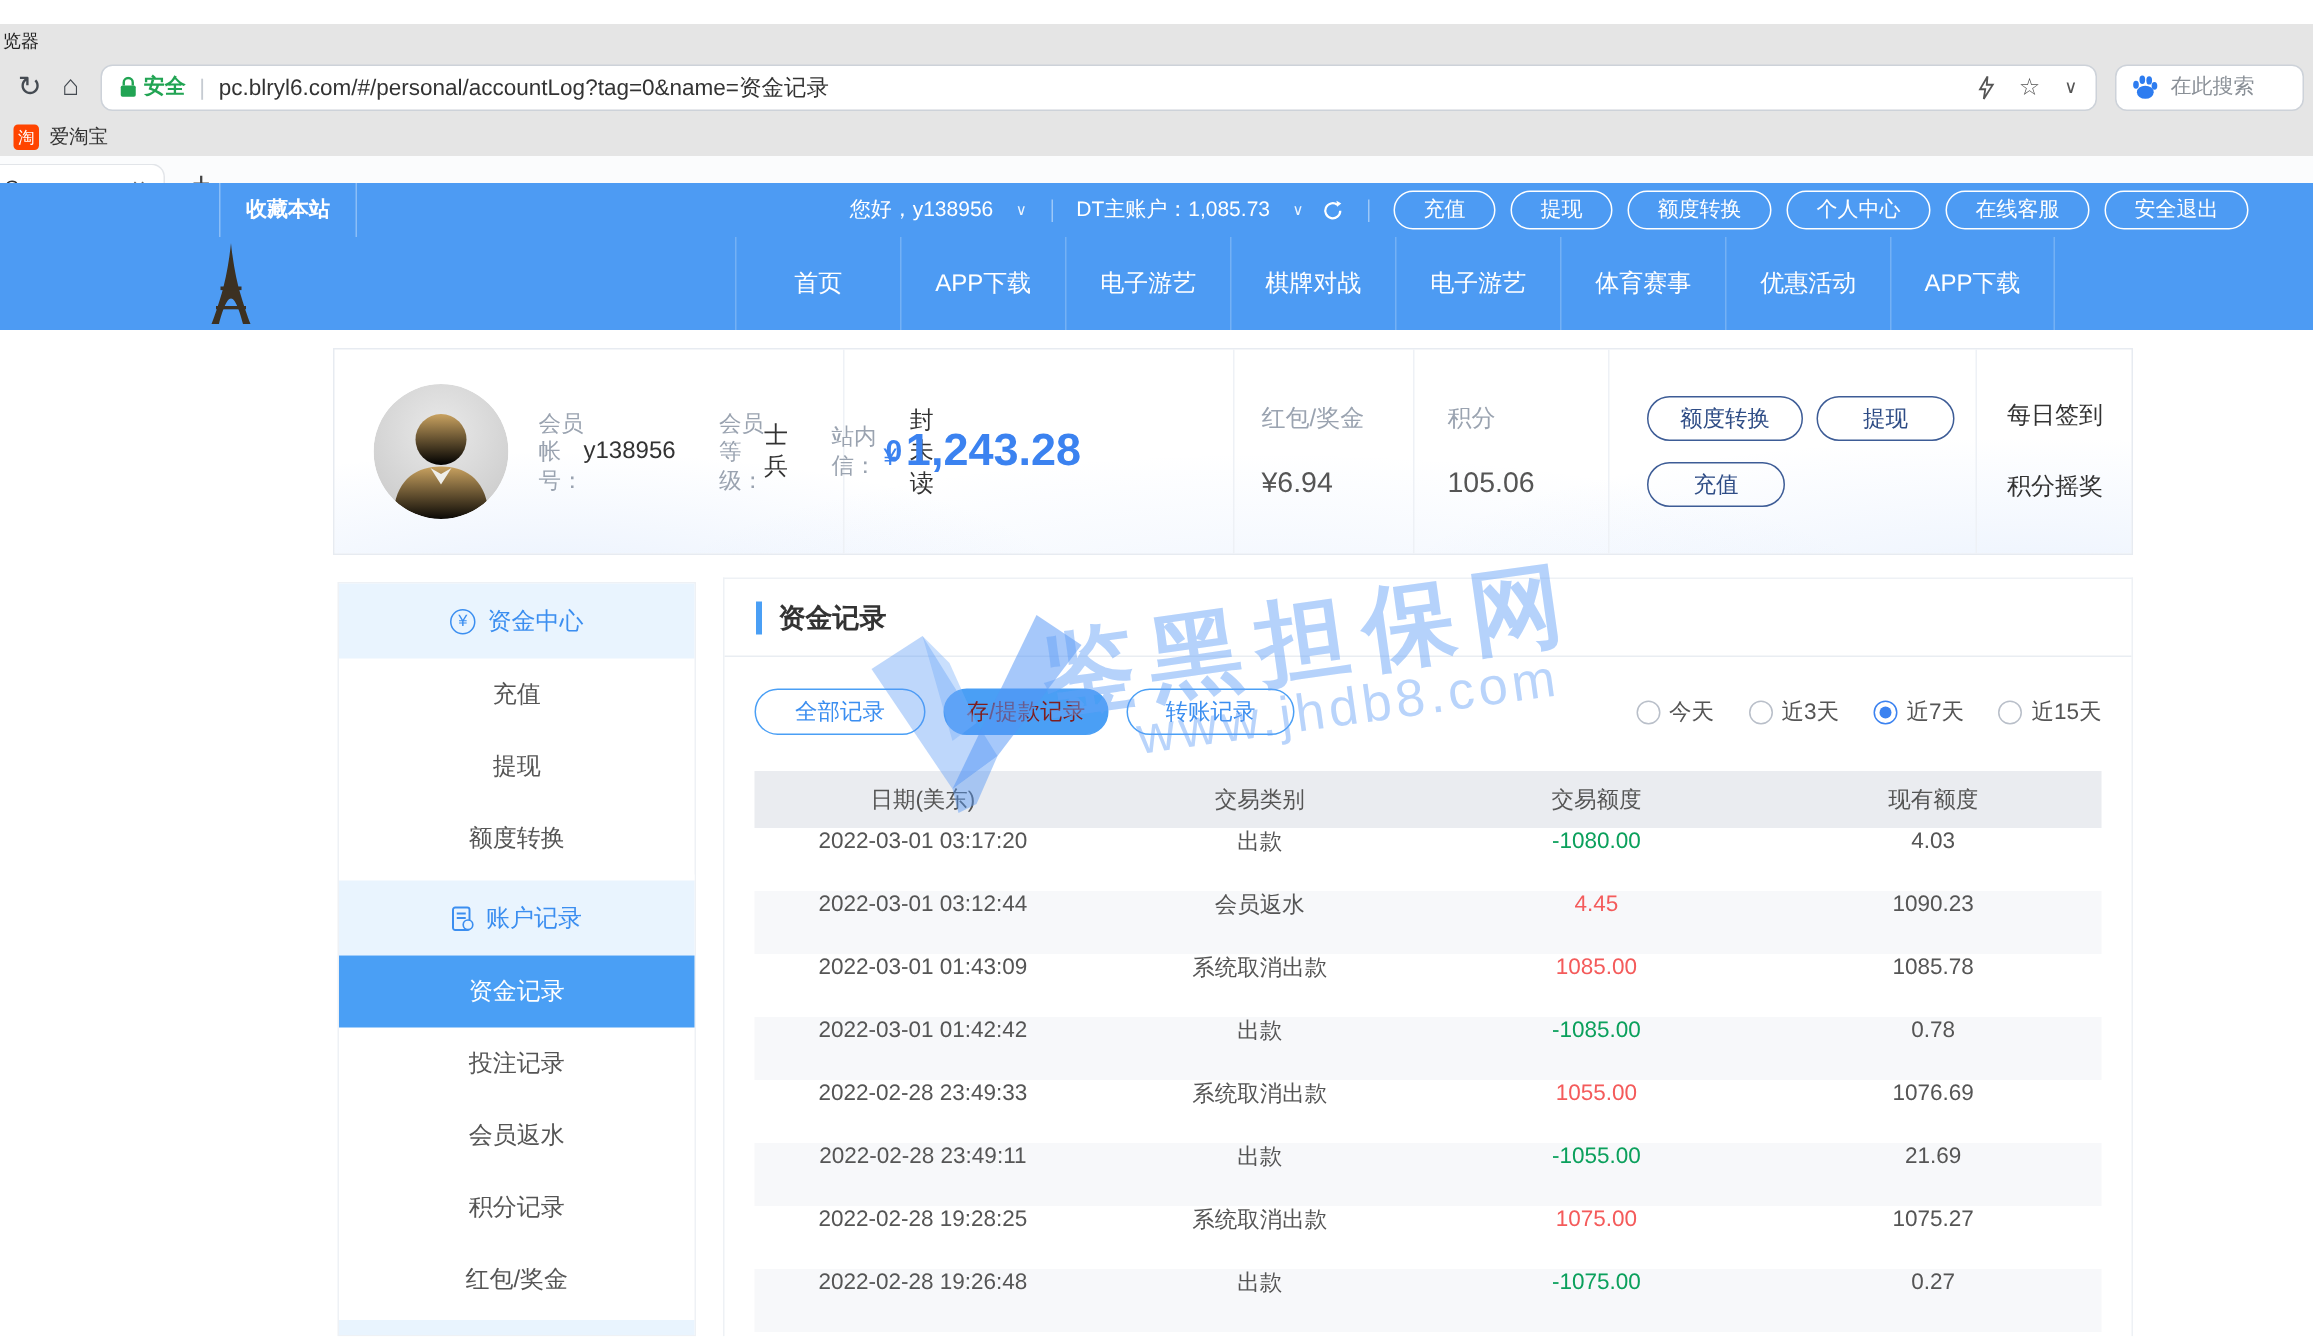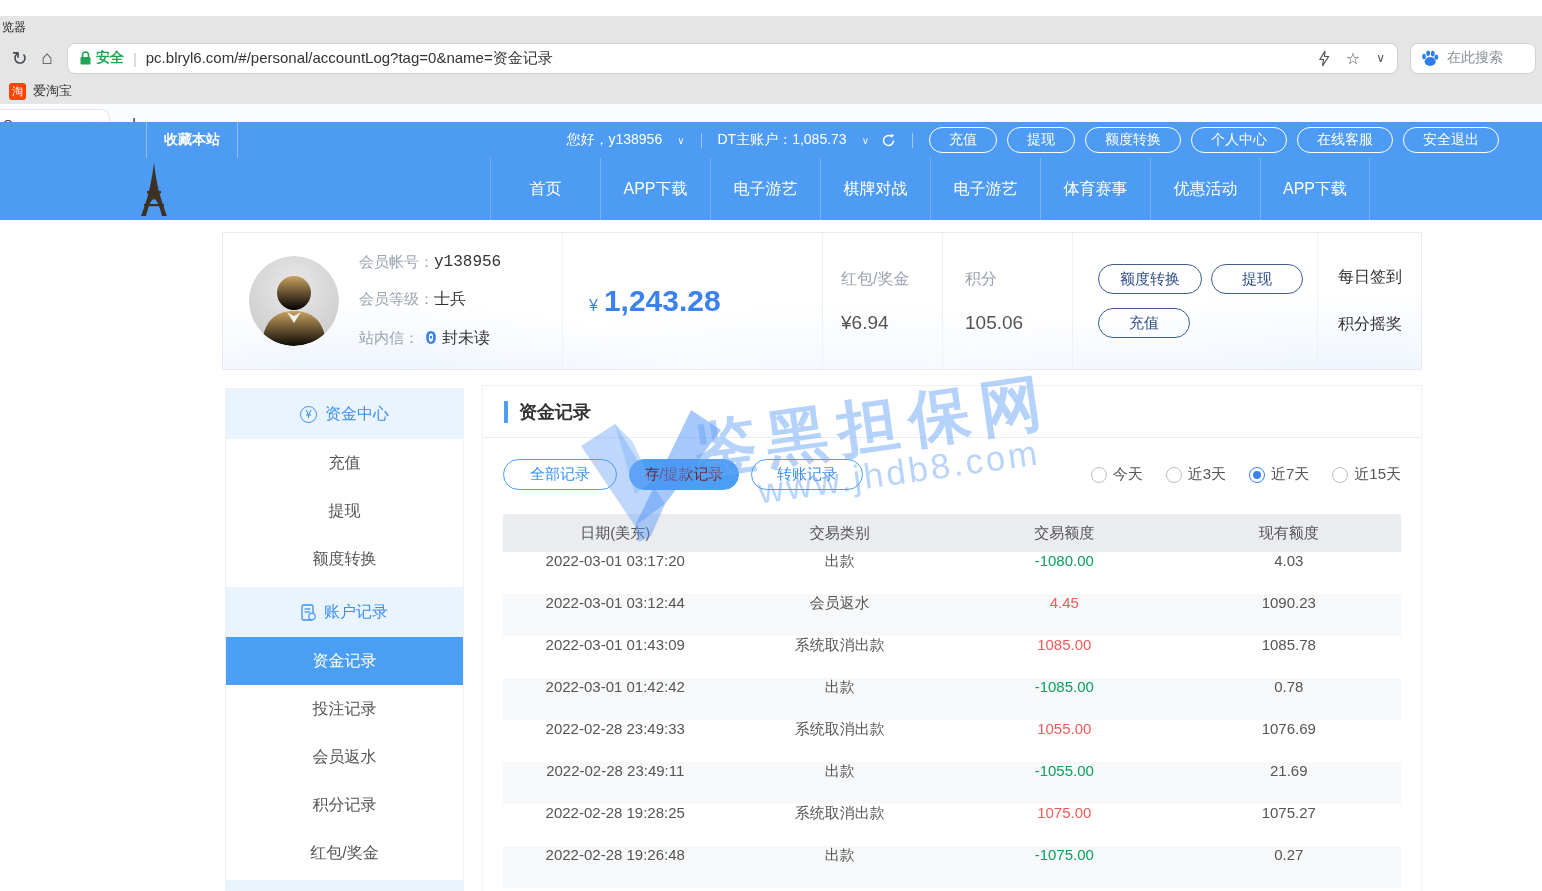--- a/index.html
+++ b/index.html
@@ -59,21 +59,21 @@
     display:flex;align-items:stretch;
     background:
       radial-gradient(ellipse 560px 150px at 12% 118%, rgba(101,157,243,.14), transparent 62%),
       radial-gradient(ellipse 680px 170px at 52% 128%, rgba(101,157,243,.10), transparent 62%),
       radial-gradient(ellipse 680px 170px at 94% 120%, rgba(101,157,243,.13), transparent 62%),
       #fff;}
   .pcol{border-right:1px solid #eef1f6;display:flex;}
   .pcol.last{border-right:none;}
   .col-user{width:340px;align-items:center;padding-left:26px;gap:20px;}
   .avatar-wrap{width:90px;height:90px;border-radius:50%;overflow:hidden;flex:none;}
-  .uinfo{display:flex;flex-direction:column;gap:17px;font-size:15px;font-family:Liberation Mono, monospace;}
+  .uinfo{display:flex;flex-direction:row;gap:29px;font-size:15px;}
   .uinfo-row{display:flex;align-items:center;color:#9aa3b0;}
   .uinfo-val{color:#333;font-size:16px;}
   .inbox-count{color:#3b82f0;font-size:20px;font-weight:bold;margin-right:5px;}
   .col-wallet{width:260px;flex-direction:column;justify-content:center;padding-left:26px;gap:16px;}
   .wallet-top{display:flex;align-items:center;justify-content:space-between;padding-right:30px;color:#666;font-size:17px;}
   .wallet-amt{color:#3b82f0;font-weight:bold;font-size:30px;display:flex;align-items:baseline;gap:6px;}
   .wallet-cur{font-size:16px;font-weight:normal;}
   .col-bonus{width:120px;flex-direction:column;justify-content:center;padding-left:18px;gap:22px;}
   .stat-label{color:#9aa3b0;font-size:16px;}
   .stat-val{color:#555;font-size:19px;}

